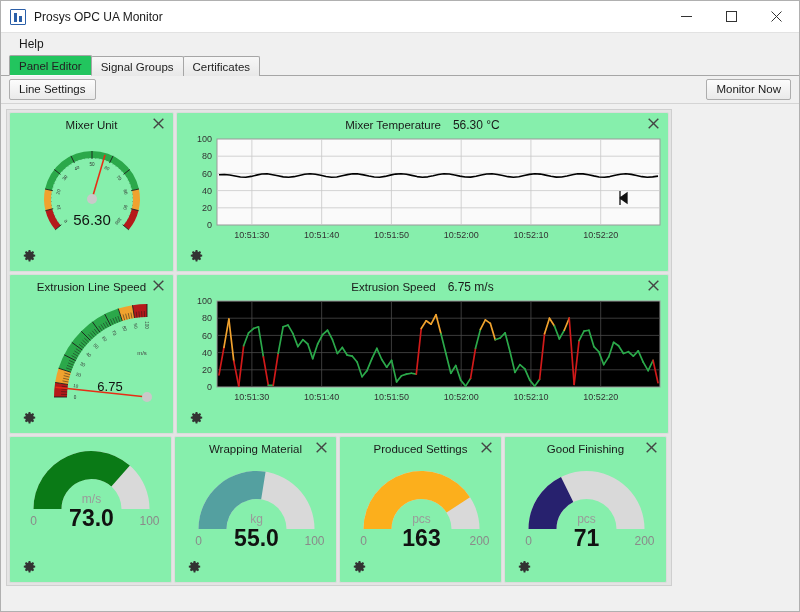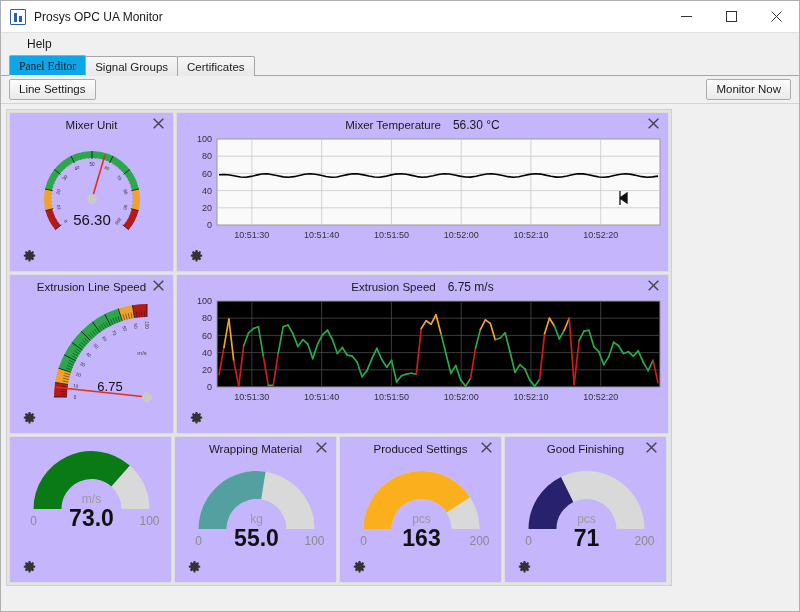--- a/index.html
+++ b/index.html
@@ -37,43 +37,42 @@
   .title-text { font-size:12px; color:#1a1a1a; }
   .winbtns { margin-left:auto; display:flex; height:32px; }
   .winbtn {
     width:45px; height:32px; display:flex; align-items:center; justify-content:center;
     color:#3a3a3a;
   }
   .winbtn svg { display:block; }
   
   .menubar {
     height:22px; background:#f0f0f0; display:flex; align-items:center;
-    padding-left:20px; flex:0 0 22px;
+    padding-left:12px; flex:0 0 22px;
   }
   .menu-item { font-size:12px; color:#1a1a1a; padding:2px 6px; }
   
   .tabstrip {
     flex:0 0 21px; height:21px; display:flex; align-items:flex-end;
     padding-left:8px; background:#f0f0f0; position:relative;
   }
   .tabstrip::after{
     content:""; position:absolute; left:0; right:0; bottom:0; height:1px; background:#a6a6a6;
   }
   .tab {
     height:20px; padding:0 9px; display:flex; align-items:center;
     font-size:11.5px; color:#222;
     border:1px solid #a6a6a6; border-bottom:none;
     background:linear-gradient(#f7f7f7,#e8e8e8);
     margin-right:-1px; position:relative; z-index:1;
     border-radius:2px 2px 0 0;
   }
   .tab.active {
-    background:#0ea5e9; z-index:3; height:21px;
+    background:#22c55e; z-index:3; height:21px;
     border-bottom:1px solid #fbfbfb;
-    font-family:Liberation Serif, serif;
   }
   
   .toolbar {
     flex:0 0 28px; height:28px; display:flex; align-items:center;
     padding:0 8px; background:#f0f0f0; border-bottom:1px solid #d4d4d4;
   }
   .btn {
     font-size:11.5px; color:#1a1a1a;
     border:1px solid #adadad; border-radius:2px;
     background:linear-gradient(#fcfcfc,#eaeaea);
@@ -85,21 +84,21 @@
     flex:1 1 auto; background:#f0f0f0; padding:5px;
     position:relative; overflow:hidden;
   }
   .panelwrap{
     width:666px; background:#e4e4e4;
     border:1px solid #cfcfcf;
     padding:2px; display:flex; flex-wrap:wrap; gap:2px;
     align-content:flex-start;
   }
   .panel {
-    background:#c4b5fd; border:1px solid #dcdcdc;
+    background:#86efac; border:1px solid #dcdcdc;
     position:relative; border-radius:2px;
     overflow:hidden;
   }
   .p-head {
     height:20px; display:flex; align-items:center; justify-content:center;
     position:relative; padding-top:4px;
   }
   .p-title { font-size:11.5px; color:#1a1a1a; }
   .p-value-inline{ font-size:12px; color:#1a1a1a; margin-left:12px;}
   .closex {

